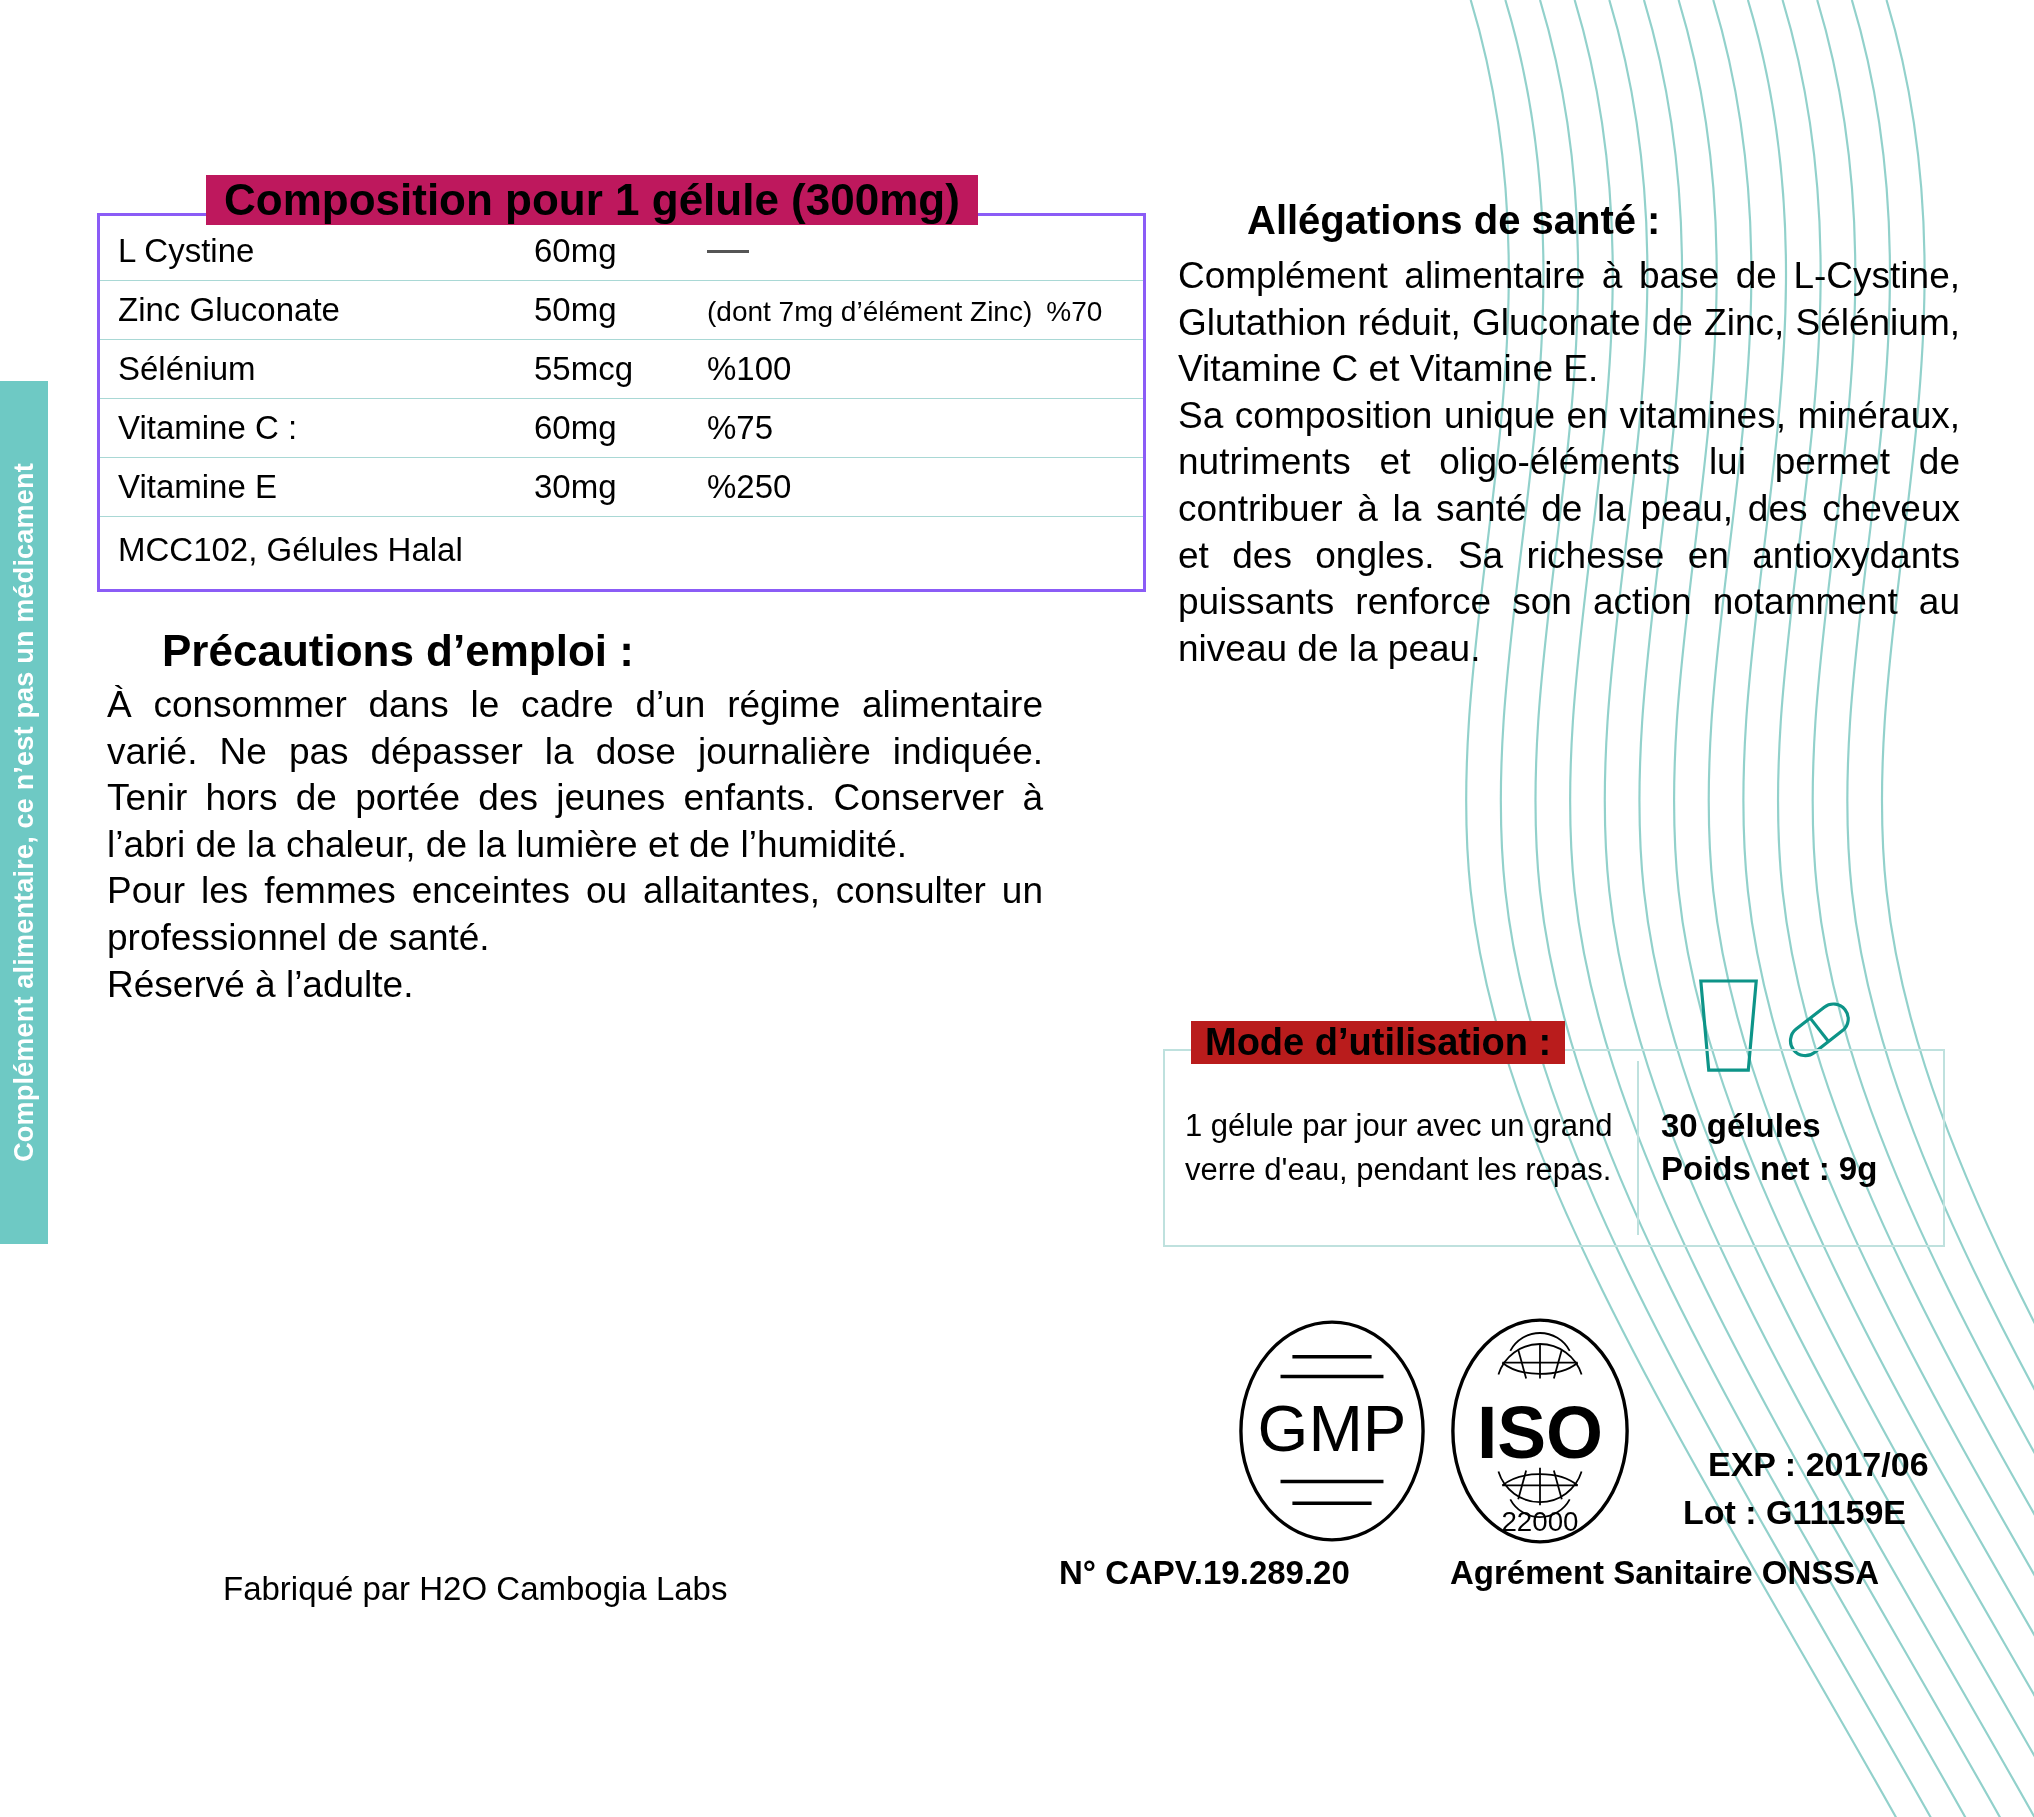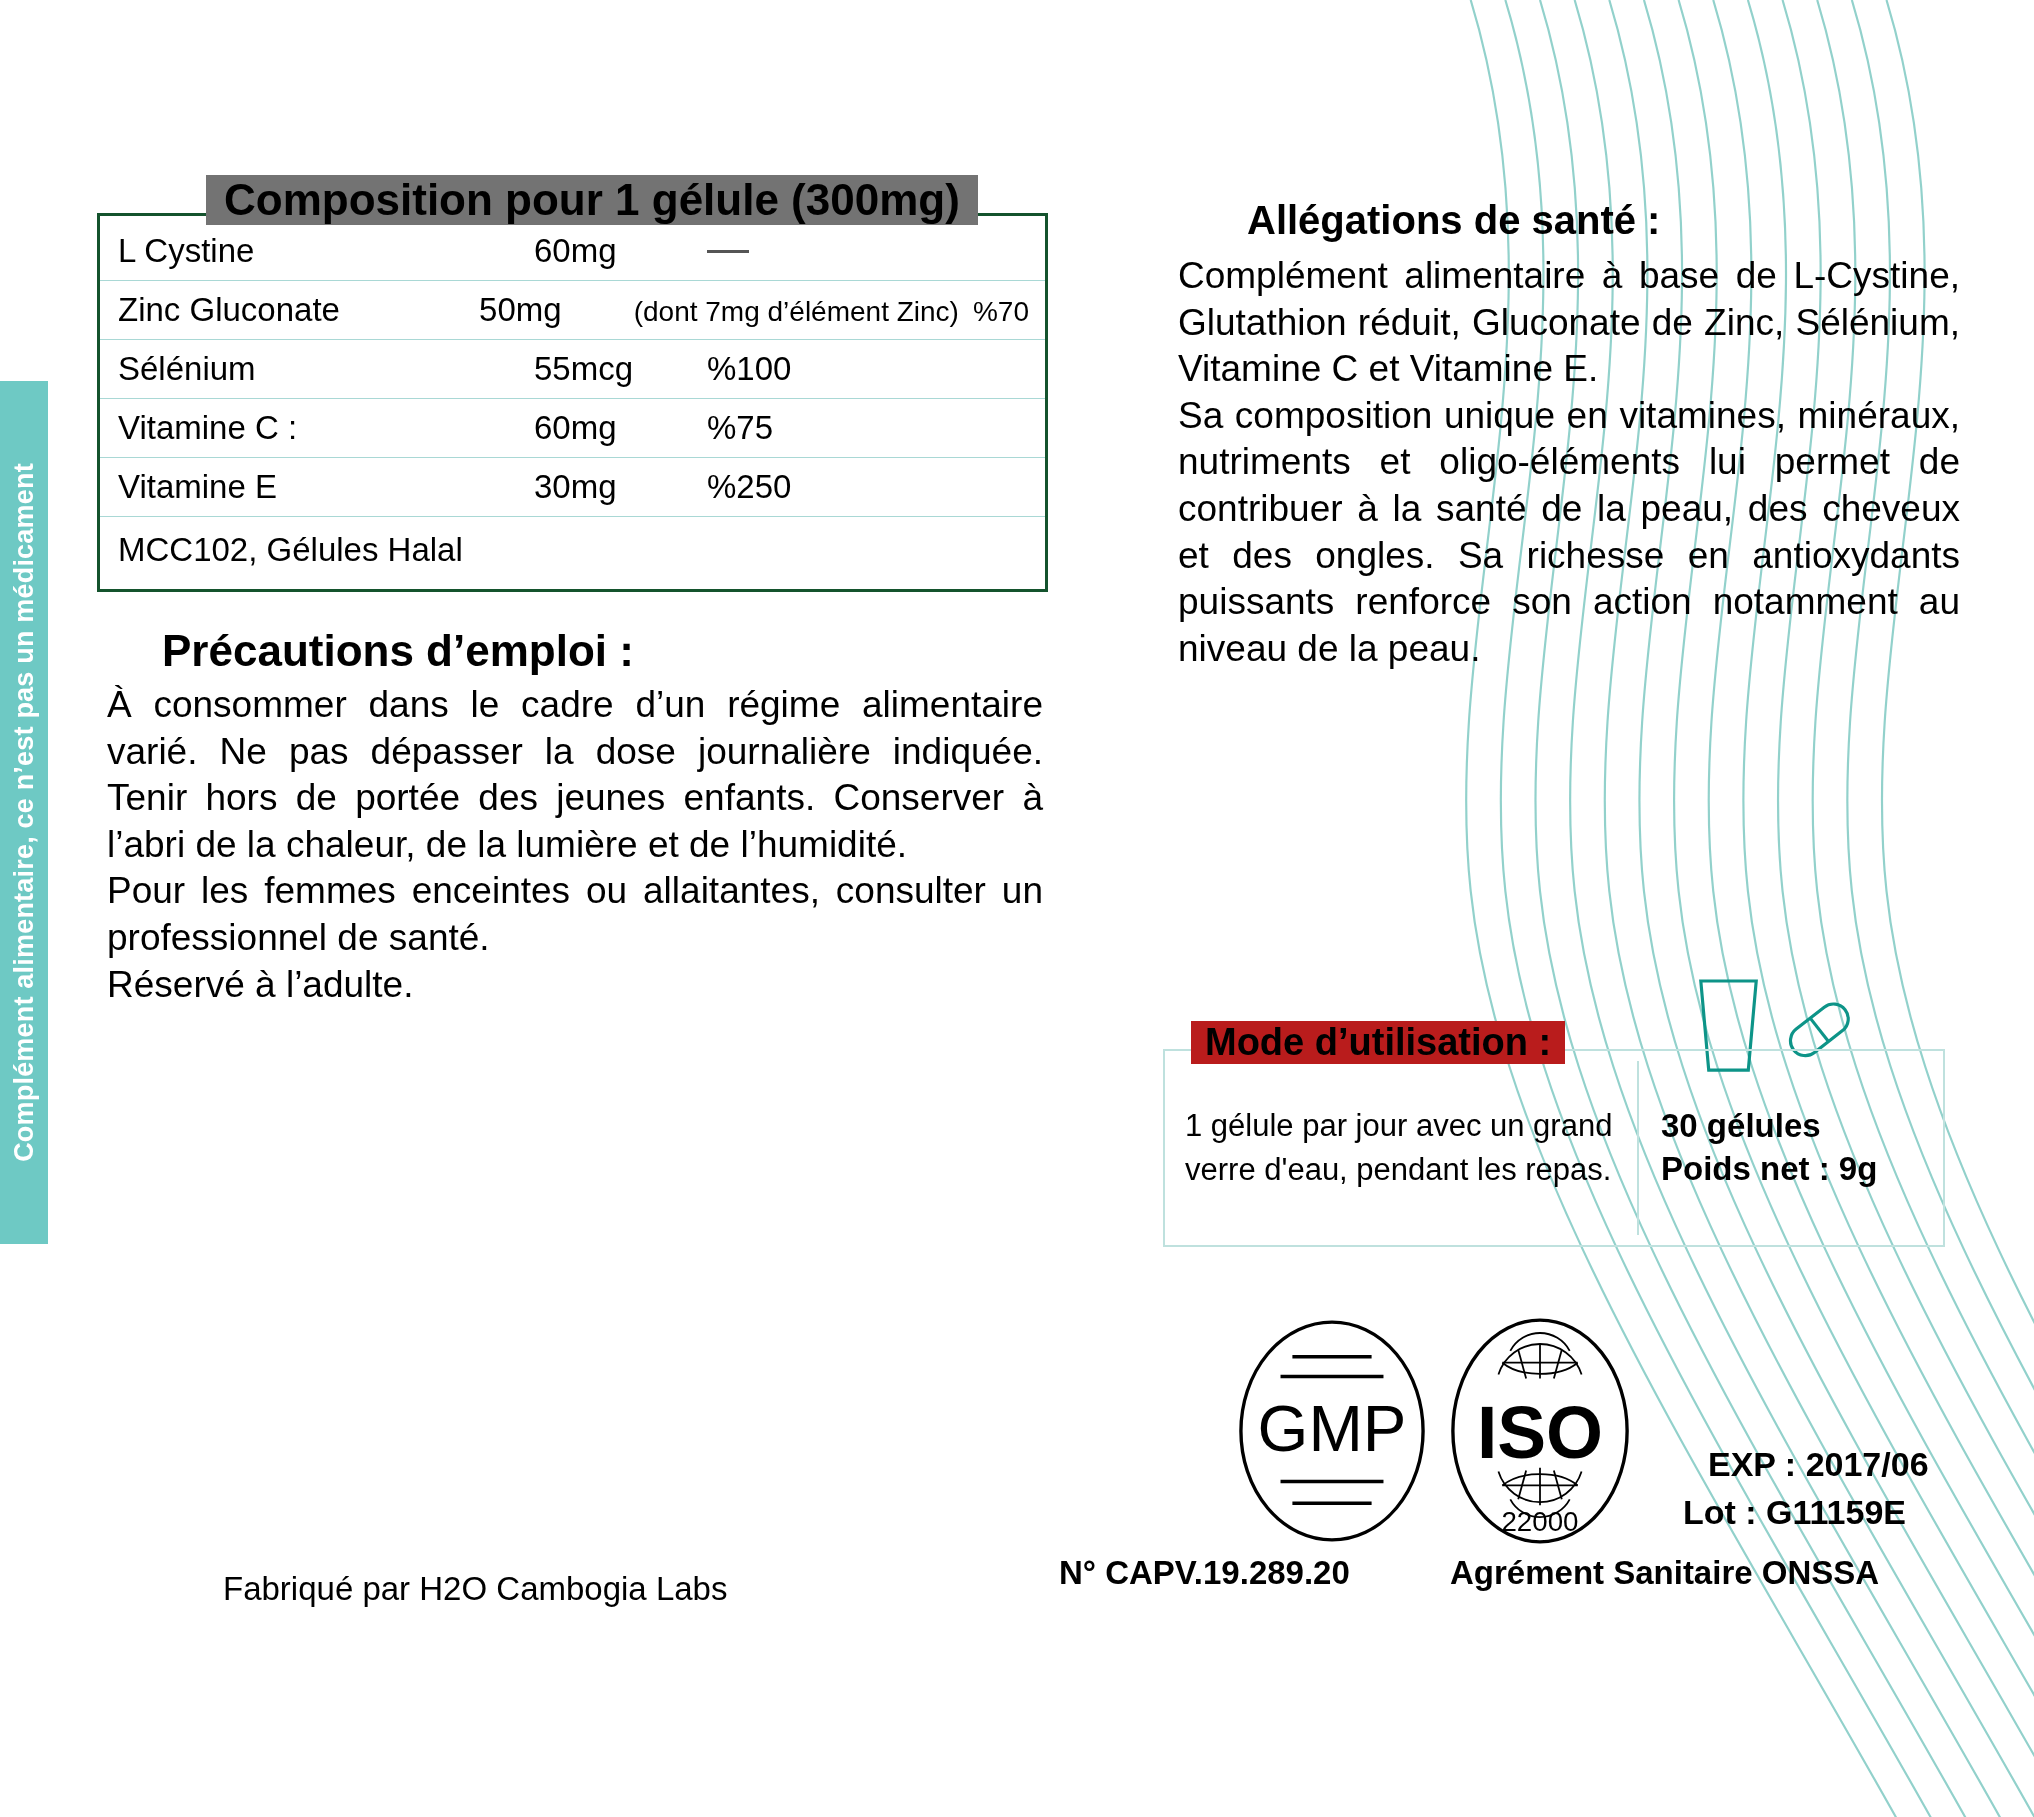--- a/index.html
+++ b/index.html
@@ -60,33 +60,33 @@
     top: 198px;
     width: 792px;
   }
 
   
   .comp-wrap { position: relative; }
   .comp-title {
     position: absolute;
     top: -38px;
     left: 109px;
-    background: #737373;
+    background: #be185d;
     padding: 0 18px;
     font-size: 44px;
     font-weight: bold;
     white-space: nowrap;
     z-index: 3;
   }
   .comp-box {
-    border: 3px solid #14532d;
+    border: 3px solid #8b5cf6;
     box-sizing: border-box;
     padding: 6px 0 10px 0;
     position: relative;
-    width: 951px;
+    width: 1049px;
   }
   .comp-row {
     display: flex;
     align-items: baseline;
     padding: 10px 16px 10px 18px;
     border-bottom: 1.5px solid #a9d8d5;
     font-size: 33px;
   }
   .comp-row:last-child { border-bottom: none; }
   .comp-row .nm { width: 416px; }

